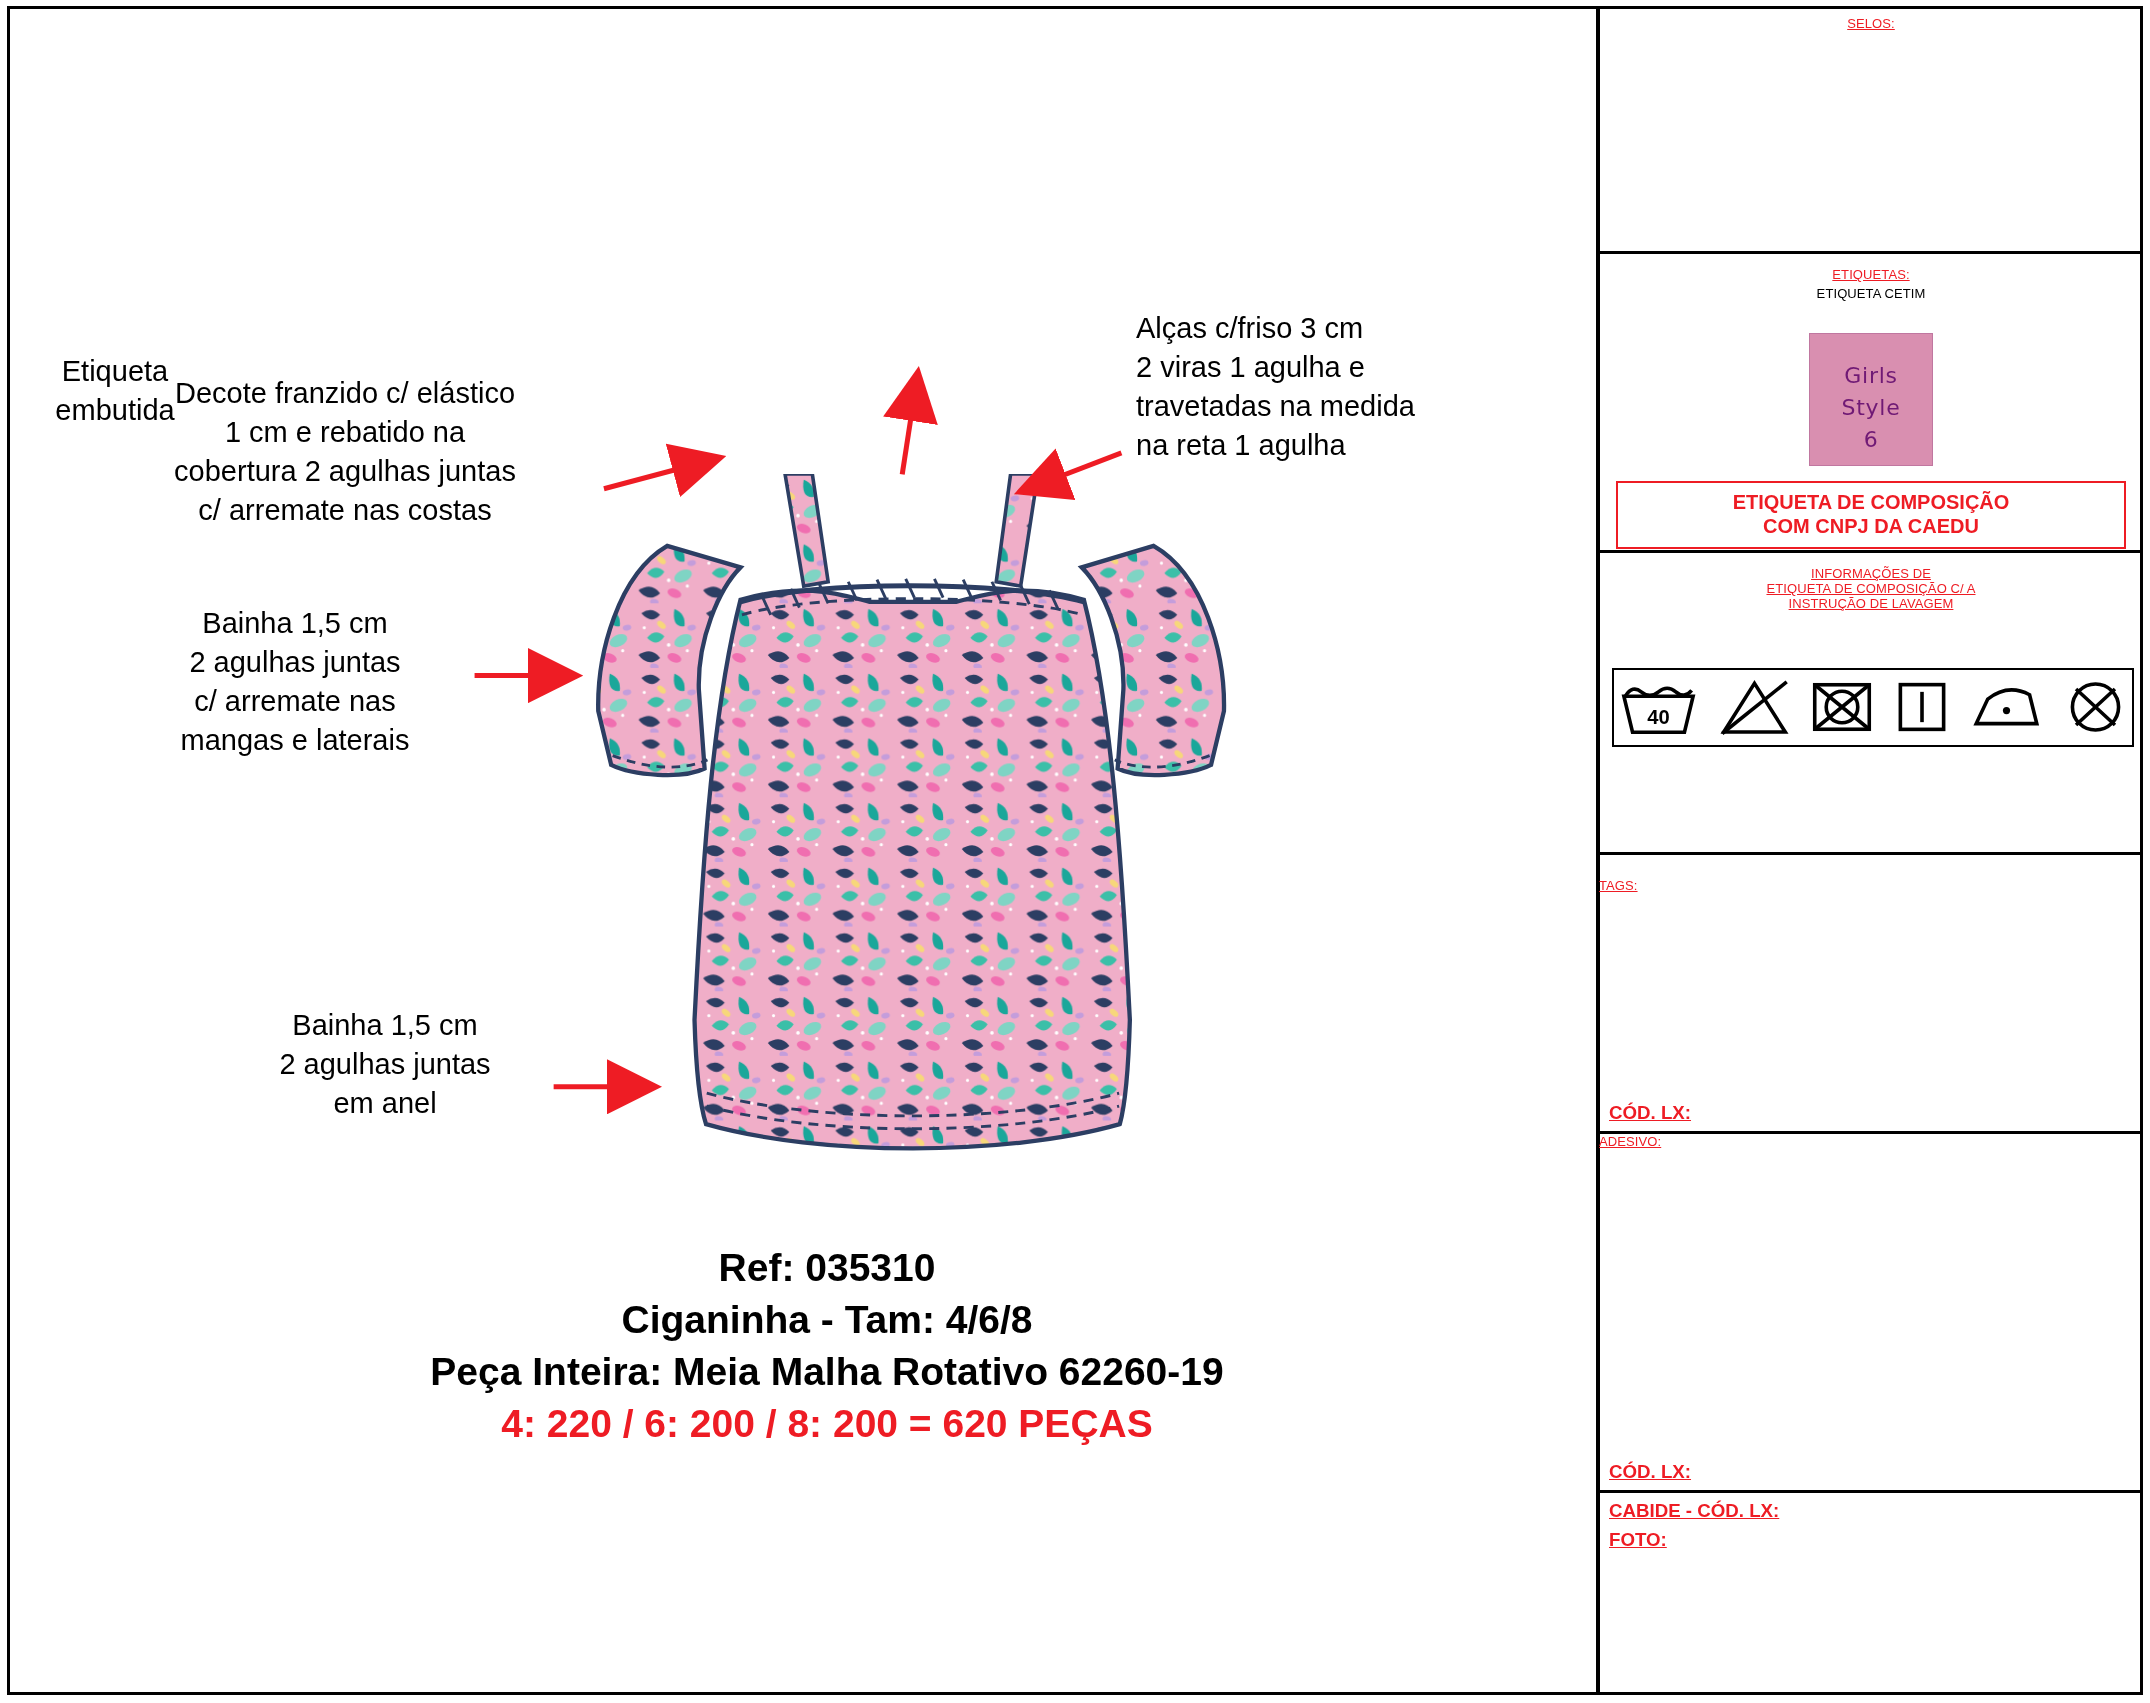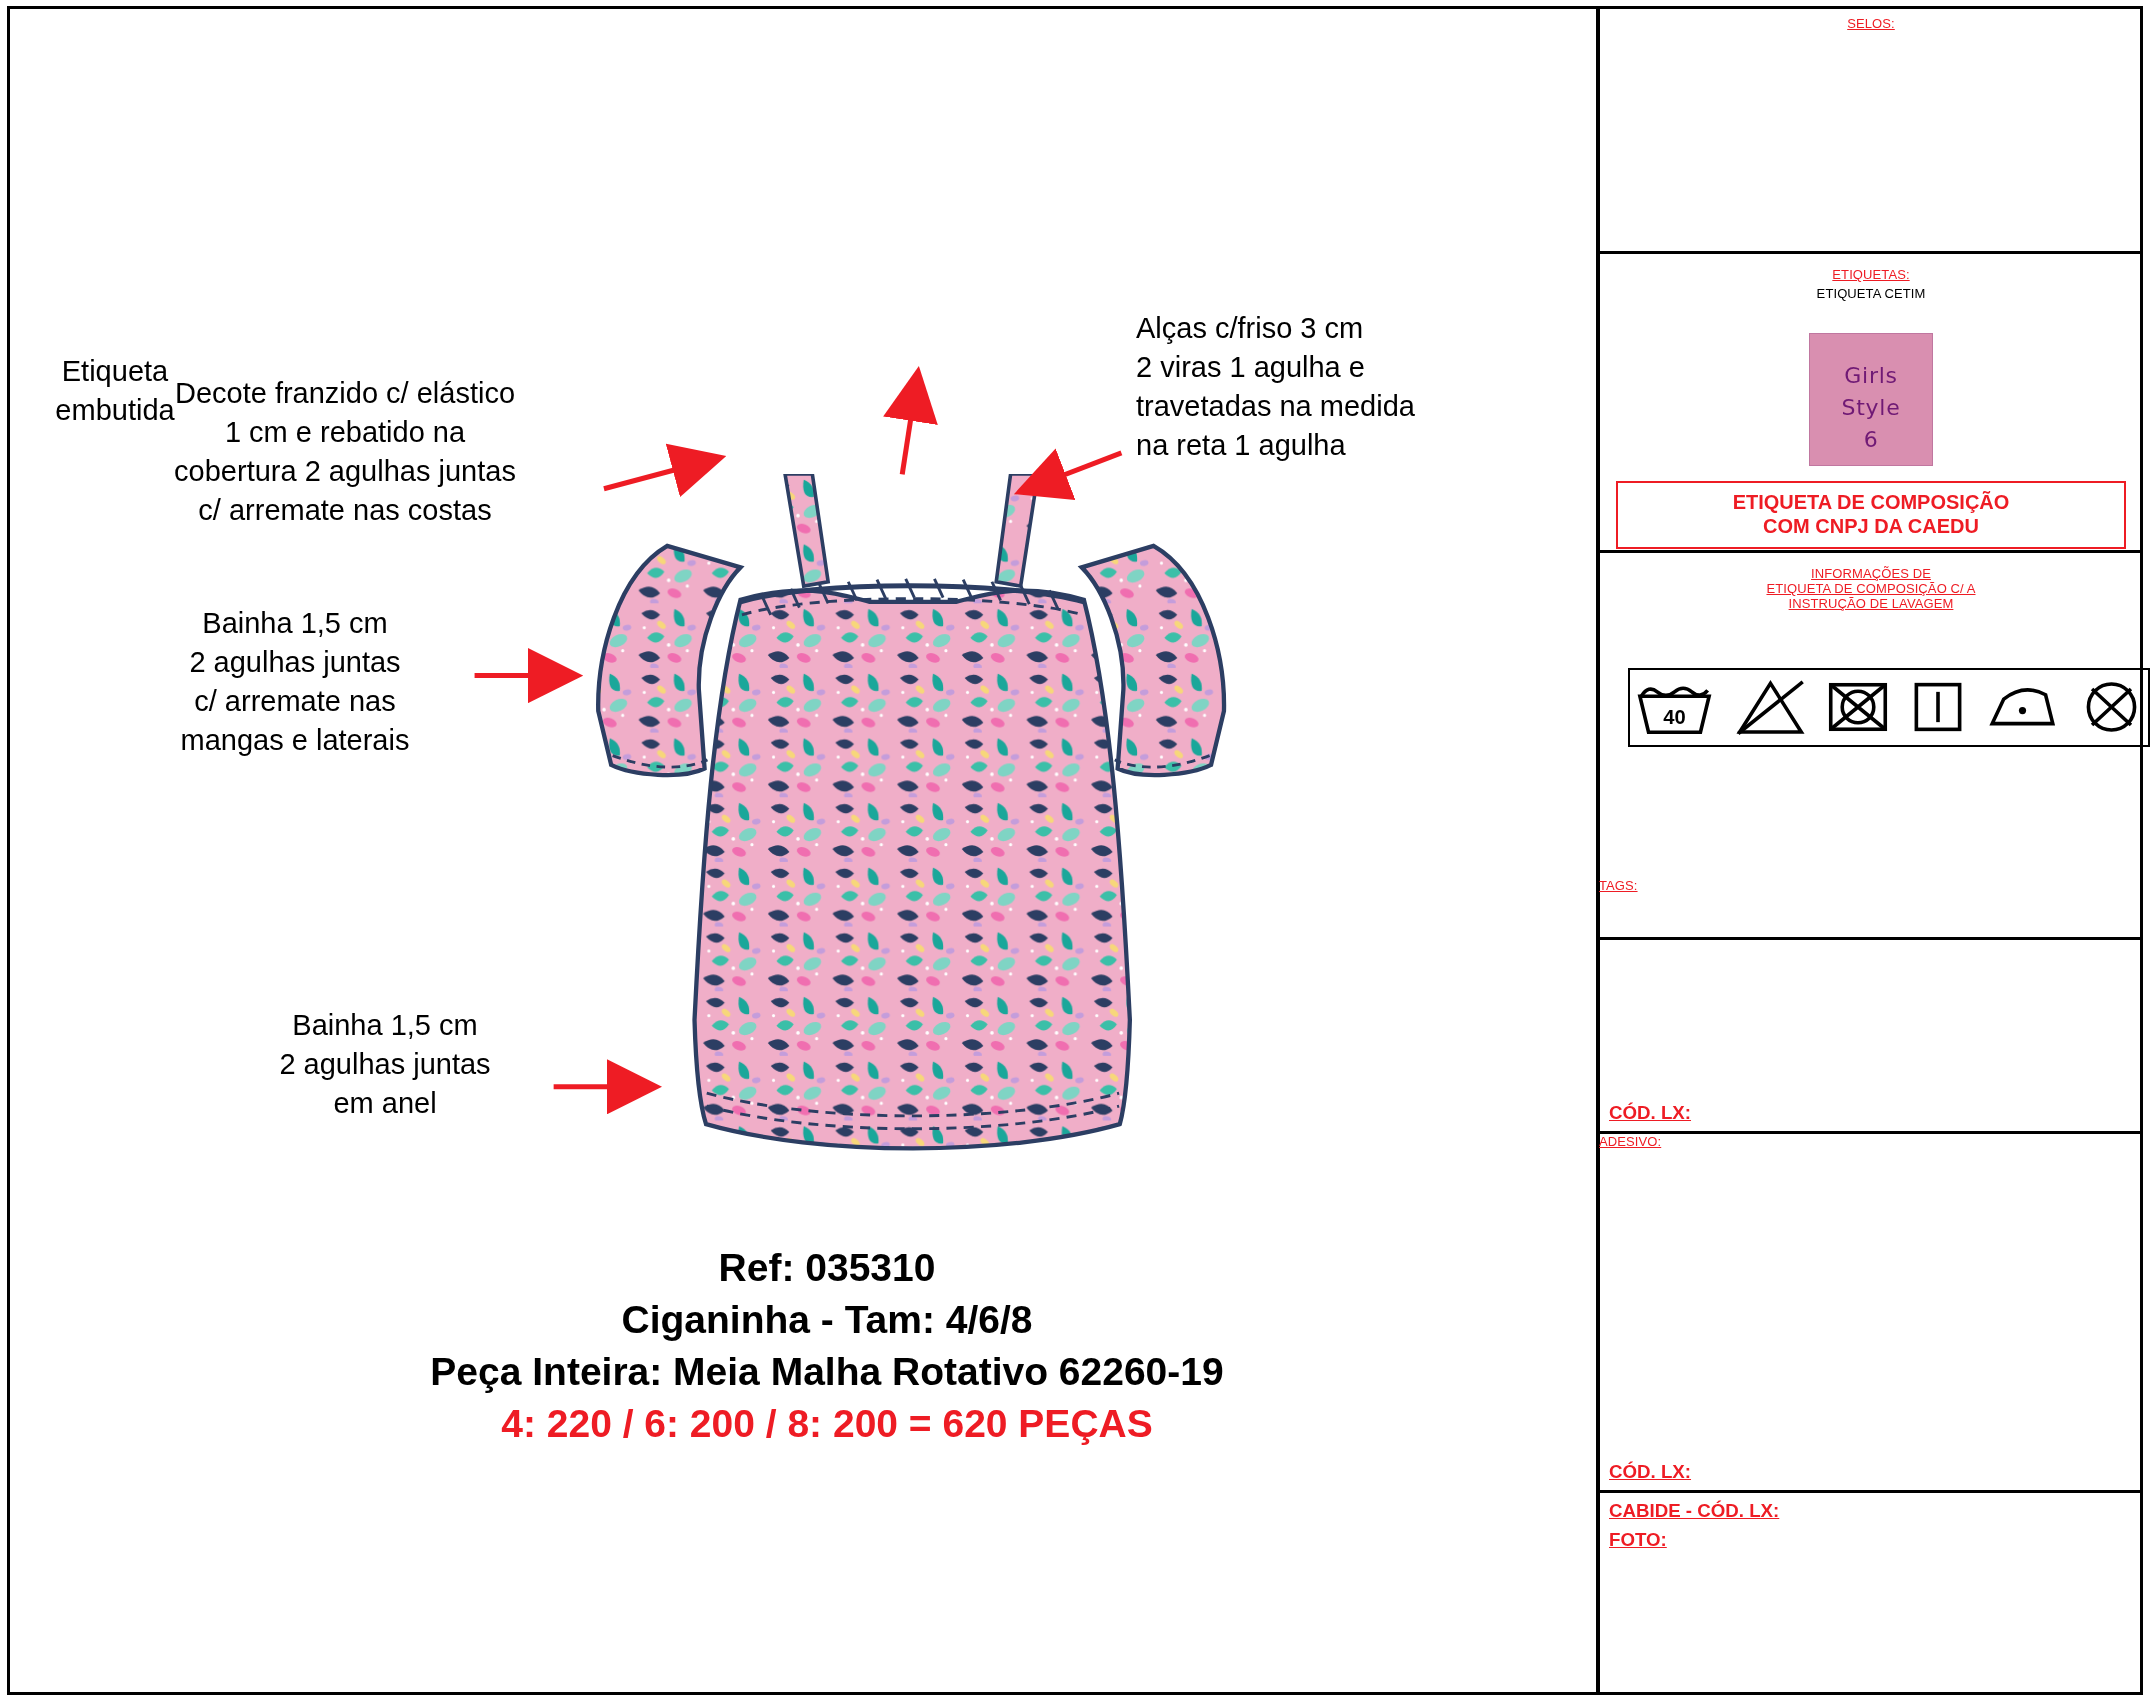--- a/index.html
+++ b/index.html
@@ -131,30 +131,30 @@
   .composicao-box div {
     color: #ee1c24;
     font-weight: bold;
     font-size: 20px;
     line-height: 24.4px;
   }
 
   
   #box-info {
     top: 547px;
-    height: 387px;
+    height: 302px;
   }
   #box-info .rlabel {
     display: block;
     text-align: center;
   }
   #info-l1 { margin-top: 13px; }
   .wash-row {
     position: absolute;
-    left: 29px;
+    left: 13px;
     top: 115px;
     width: 522px;
     height: 79px;
     border: 2.9px solid #000;
     box-sizing: border-box;
     display: flex;
     align-items: center;
     justify-content: space-between;
     padding: 0 4.3px;
   }

